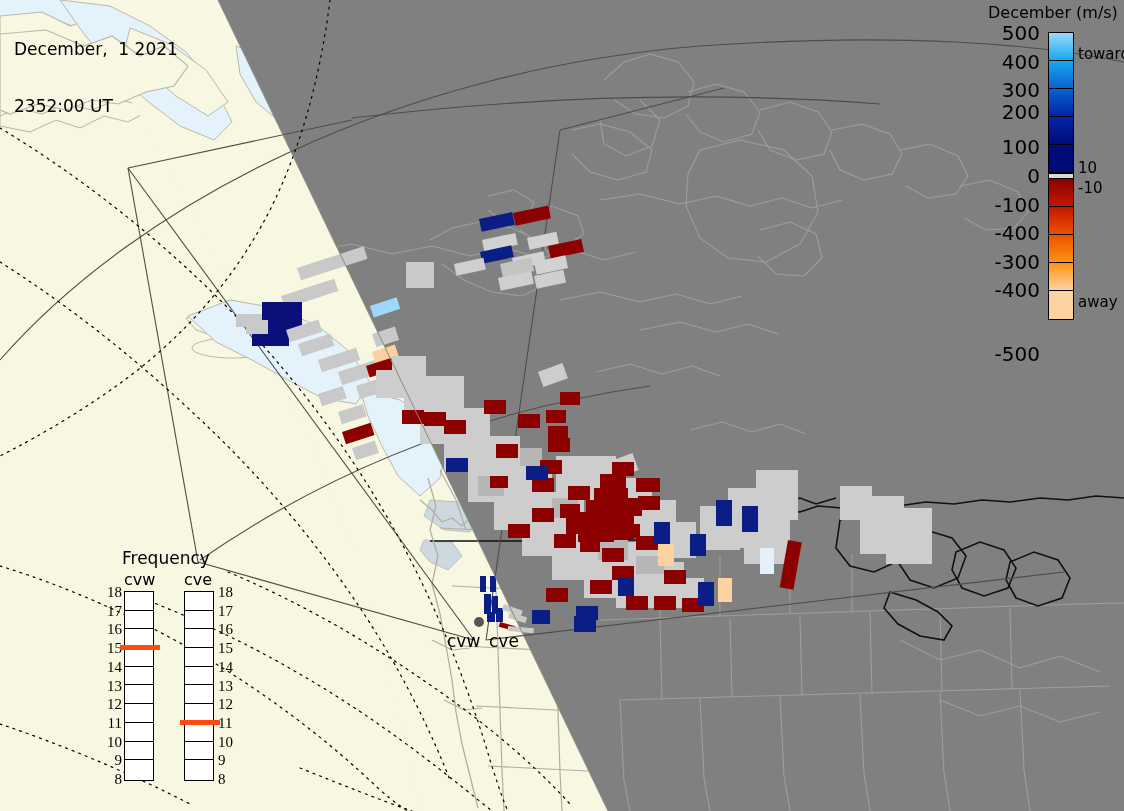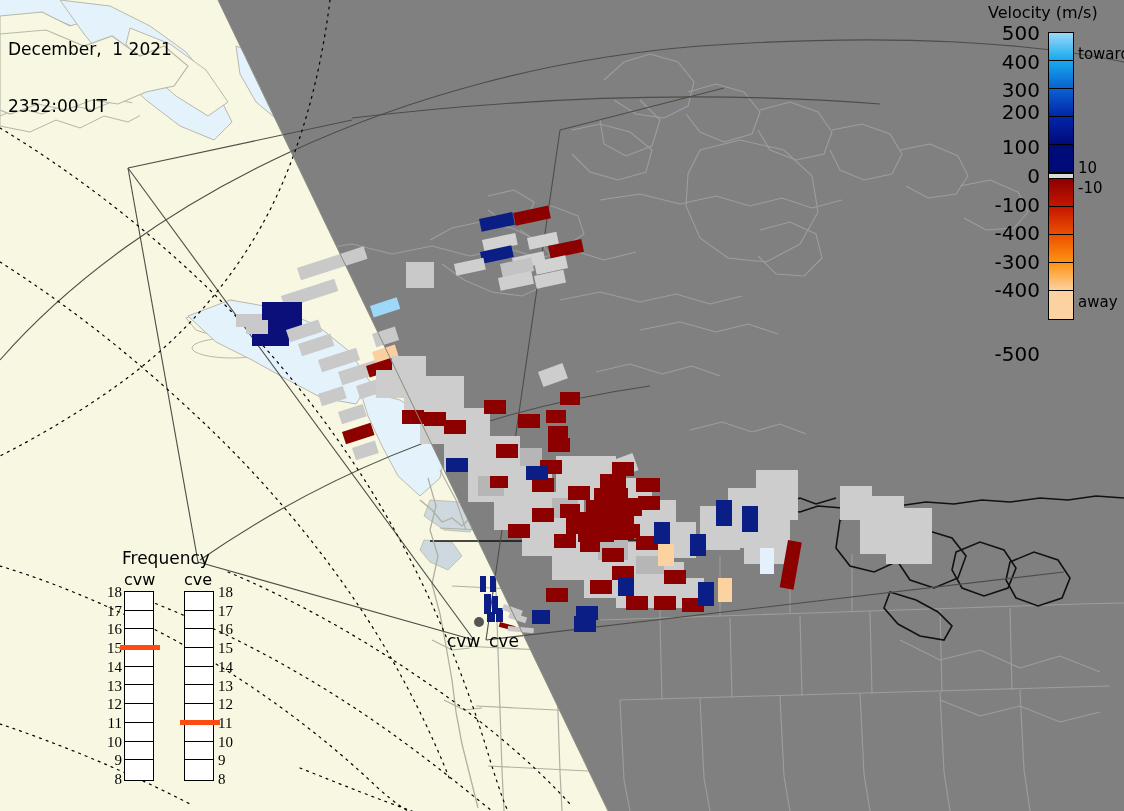--- a/index.html
+++ b/index.html
@@ -11,21 +11,21 @@
   #stage{
     position:relative;
     width:1124px;height:811px;
     overflow:hidden;
     background:#808080;
   }
   #mapsvg{position:absolute;left:0;top:0;width:1124px;height:811px;}
 
   
   #timestamp{
-    position:absolute;left:8px;top:2px;
+    position:absolute;left:14px;top:2px;
     color:#000;
     font-size:17px;
     line-height:19px;
     letter-spacing:0px;
     white-space:pre;
     z-index:40;
   }
   #timestamp div{font-family:"DejaVu Sans","Liberation Sans",sans-serif;}
 
   
@@ -551,21 +551,21 @@
 
   <div id="timestamp">
     <div>December,  1 2021</div>
     <div>2352:00 UT</div>
   </div>
 
   <div class="site-label" style="left:447px;top:631px;">cvw</div>
   <div class="site-label" style="left:489px;top:631px;">cve</div>
 
   <div id="colorbar-panel">
-    <div id="cb-title">Velocity (m/s)</div>
+    <div id="cb-title">December (m/s)</div>
     <div id="cb-bar">
         <div class="cb-seg" style="height: 28px; background: linear-gradient(rgb(154, 216, 248), rgb(23, 169, 238));"></div>
         <div class="cb-seg" style="height: 28px; background: linear-gradient(rgb(23, 169, 238), rgb(10, 98, 208));"></div>
         <div class="cb-seg" style="height: 28px; background: linear-gradient(rgb(10, 98, 208), rgb(3, 37, 168));"></div>
         <div class="cb-seg" style="height: 28px; background: linear-gradient(rgb(3, 37, 168), rgb(0, 11, 122));"></div>
         <div class="cb-seg" style="height: 28px; background: linear-gradient(rgb(0, 11, 122), rgb(0, 11, 122));"></div>
         <div class="cb-seg" style="height: 6px; background: rgb(217, 217, 217); border-top: 1px solid rgb(0, 0, 0);"></div>
         <div class="cb-seg" style="height: 28px; background: linear-gradient(rgb(141, 0, 0), rgb(196, 22, 0));"></div>
         <div class="cb-seg" style="height: 28px; background: linear-gradient(rgb(196, 22, 0), rgb(236, 80, 0));"></div>
         <div class="cb-seg" style="height: 28px; background: linear-gradient(rgb(236, 80, 0), rgb(255, 146, 18));"></div>

